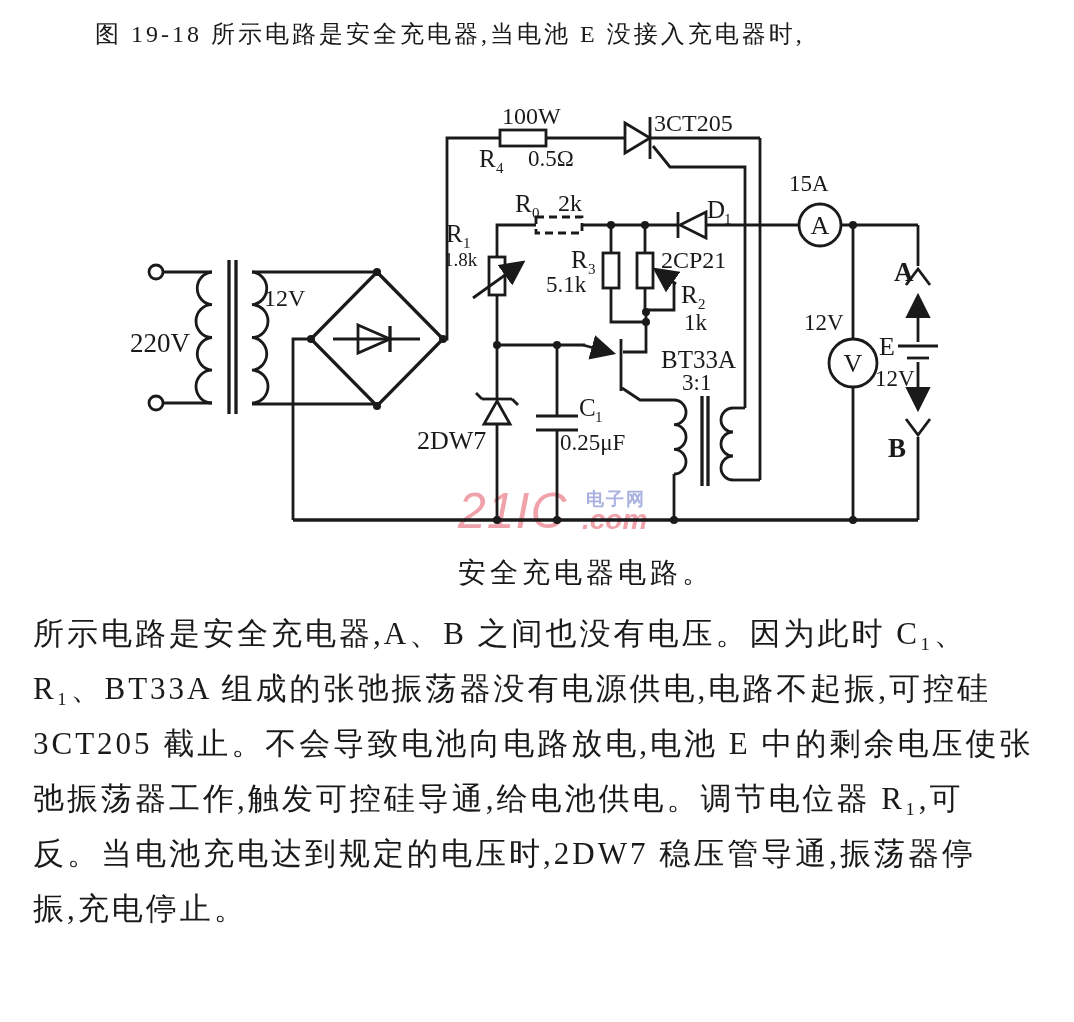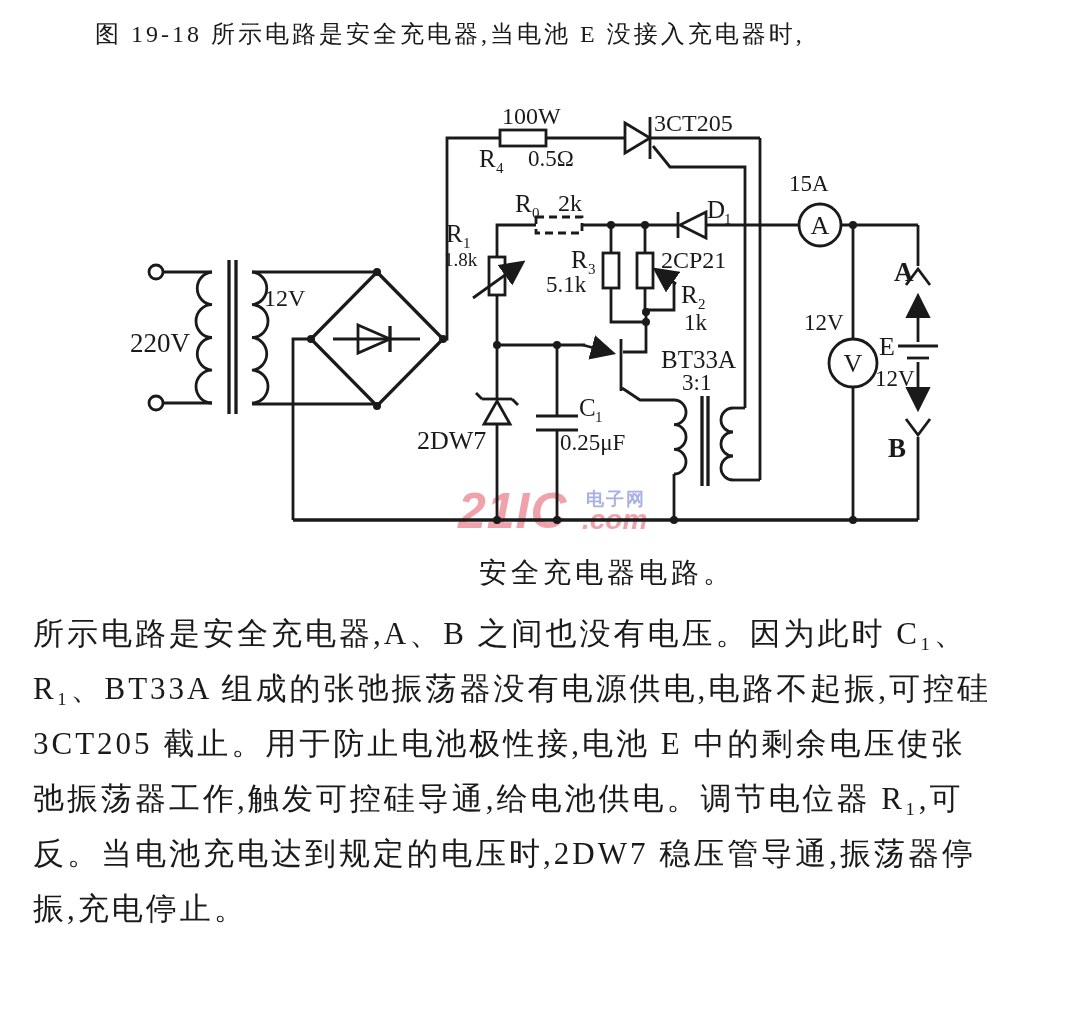--- a/index.html
+++ b/index.html
@@ -1,25 +1,25 @@
 <!DOCTYPE html>
 <html><head>
 <meta charset="utf-8">
 <style>
   html,body{margin:0;padding:0;}
   body{
     width:1074px;height:1022px;position:relative;background:#ffffff;
     font-family:"Liberation Serif","DejaVu Serif",serif;color:#1a1a1a;overflow:hidden;
   }
   .title{position:absolute;left:95px;top:18px;font-size:24px;letter-spacing:3px;white-space:nowrap;}
-  .caption{position:absolute;left:458px;top:554px;font-size:28px;letter-spacing:4px;white-space:nowrap;margin-left:21px;}
+  .caption{position:absolute;left:458px;top:554px;font-size:28px;letter-spacing:4px;white-space:nowrap;}
   .bodytext{position:absolute;left:33px;top:606px;font-size:31px;letter-spacing:3px;line-height:55px;}
   .bodytext div{white-space:nowrap;}
   .wm{position:absolute;left:0;top:0;width:100%;height:100%;pointer-events:none;}
-  .wm-brand{position:absolute;left:458px;top:482px;font-size:50px;font-weight:bold;font-style:italic;
+  .wm-brand{position:absolute;left:458px;top:482px;font-size:50px;font-weight:normal;font-style:italic;
     color:#f0a2aa;font-family:"Liberation Sans",sans-serif;letter-spacing:1px;}
   .wm-site{position:absolute;left:586px;top:487px;font-size:18px;font-weight:bold;
     color:#a9b1e0;letter-spacing:2px;}
   .wm-tld{position:absolute;left:582px;top:504px;font-size:28px;font-weight:bold;font-style:italic;
     color:#f0a2aa;font-family:"Liberation Sans",sans-serif;}
   svg.circuit{position:absolute;left:0;top:0;}
   svg .st{stroke:#1a1a1a;fill:none;stroke-width:2.8;}
   svg .thick{stroke-width:3.3;}
   svg .dot{fill:#1a1a1a;stroke:none;}
   svg text{fill:#1a1a1a;stroke:none;font-family:"Liberation Serif","DejaVu Serif",serif;}
@@ -221,17 +221,17 @@
     <circle class="dot" cx="674" cy="520" r="4"></circle>
     <circle class="dot" cx="853" cy="520" r="4"></circle>
   </g>
 </svg>
 
 <div class="caption">安全充电器电路。</div>
 
 <div class="bodytext">
   <div>所示电路是安全充电器,A、B 之间也没有电压。因为此时 C₁、</div>
   <div>R₁、BT33A 组成的张弛振荡器没有电源供电,电路不起振,可控硅</div>
-  <div>3CT205 截止。用于防止电池极性接,电池 E 中的剩余电压使张</div>
+  <div>3CT205 截止。不会导致电池向电路放电,电池 E 中的剩余电压使张</div>
   <div>弛振荡器工作,触发可控硅导通,给电池供电。调节电位器 R₁,可</div>
   <div>反。当电池充电达到规定的电压时,2DW7 稳压管导通,振荡器停</div>
   <div>振,充电停止。</div>
 </div>
 
 </body></html>

